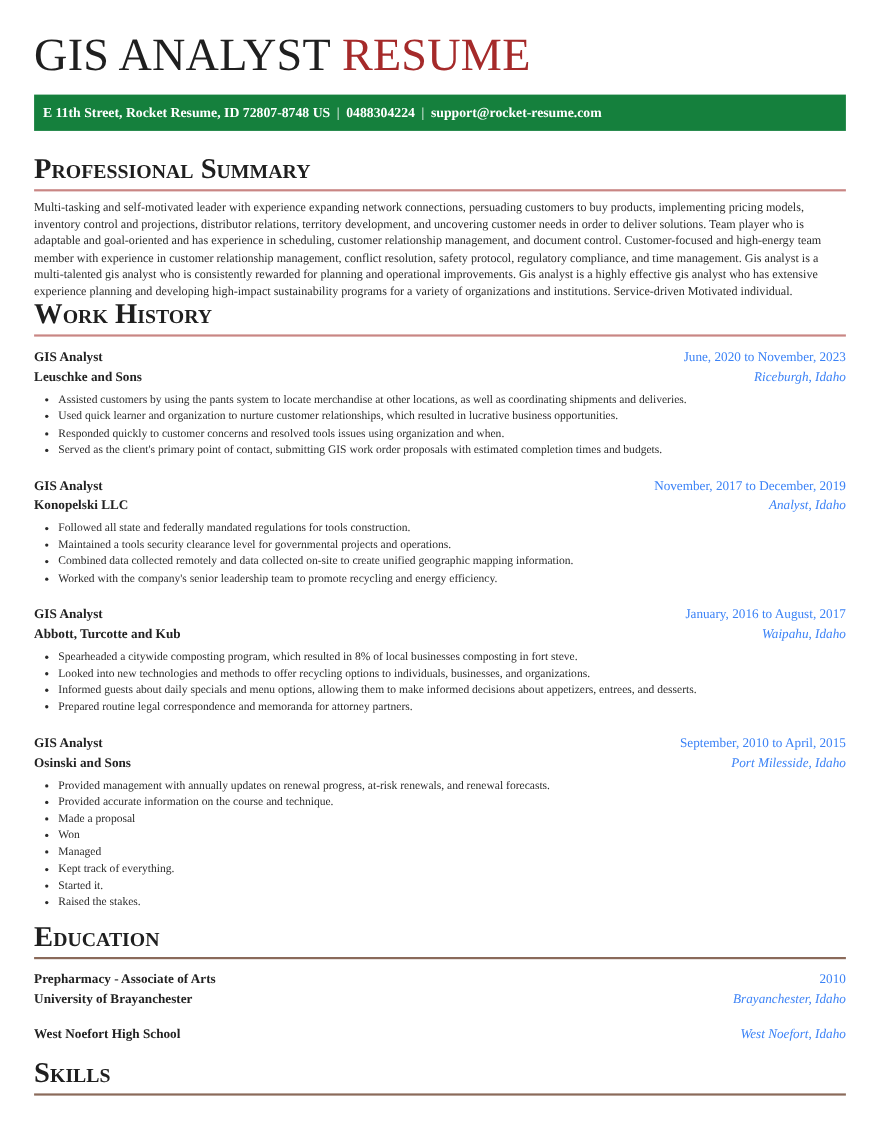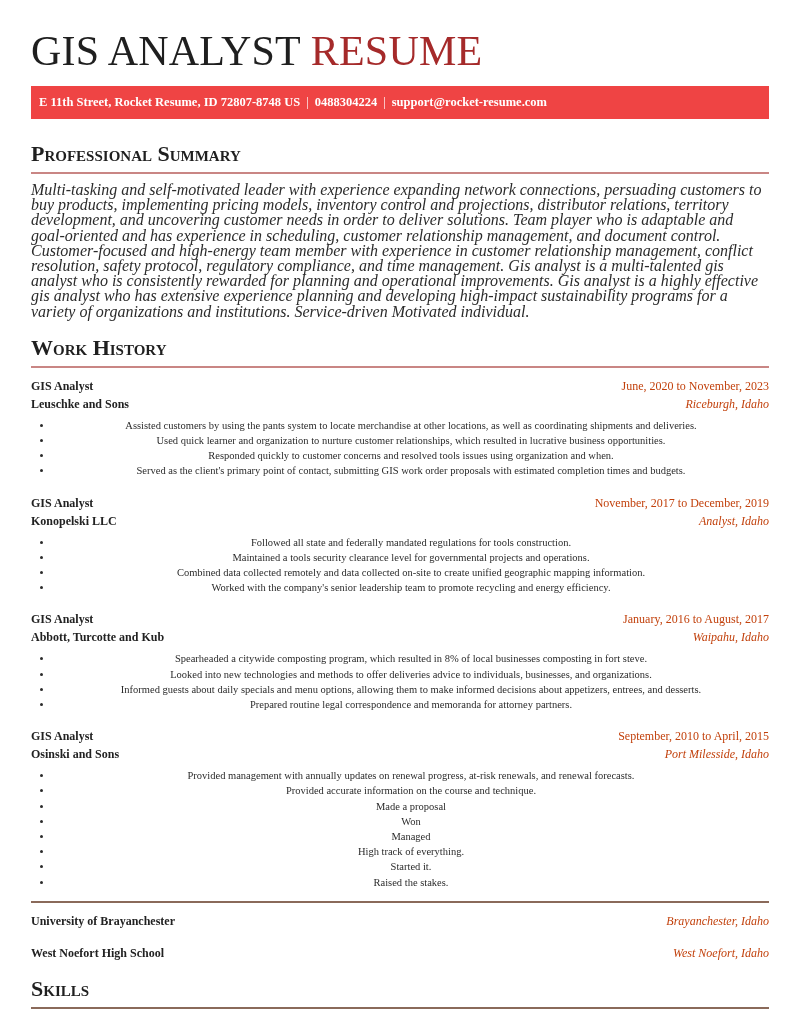--- a/index.html
+++ b/index.html
@@ -9,47 +9,47 @@
       color: #222222;
     }
     .page { padding: 0 31px 0 31px; }
     .title {
       margin: 0; padding-top: 27px; height: 48px;
       font-size: 42px; font-weight: normal; line-height: 48px;
       letter-spacing: 0.2px; color: #1f1f1f;
     }
     .title .accent { color: #a52a2a; }
     .contact-bar {
-      margin-top: 11px; background: #ef4444; color: #ffffff;
+      margin-top: 11px; background: #15803d; color: #ffffff;
       height: 33px; line-height: 33px; padding: 0 8px;
       font-size: 12.5px; font-weight: bold;
     }
     .contact-bar .sep { padding: 0 6px; font-weight: normal; }
     .section-title {
-      font-size: 22px; font-weight: bold; font-variant: small-caps;
+      font-size: 26px; font-weight: bold; font-variant: small-caps;
       margin: 0; line-height: 26px; color: #1f1f1f;
     }
     .rule { height: 2px; margin-top: 5px; }
     .rule.red { background: #c98684; }
     .rule.brown { background: #8a6a5a; }
     .summary {
-      font-size: 16px; line-height: 15.2px; margin: 8px 0 16px 0; color: #2b2b2b; font-style: italic;
+      font-size: 11px; line-height: 15.2px; margin: 8px 0 0 0; color: #2b2b2b;
     }
     .entry-row {
       display: flex; justify-content: space-between; align-items: baseline;
       font-size: 12px; line-height: 18px;
     }
     .entry-row .left { font-weight: bold; color: #222; }
-    .entry-row .right { color: #c2410c; }
+    .entry-row .right { color: #3b82f6; }
     .entry-row .right.italic { font-style: italic; }
     ul.bullets {
       margin: 5px 0 0 0; padding-left: 22px; font-size: 10.5px; line-height: 15.2px;
       color: #2b2b2b;
     }
-    ul.bullets li { padding-left: 0; text-align: center; }
+    ul.bullets li { padding-left: 0; }
     .job { margin-top: 9px; }
     .job + .job { margin-top: 15px; }
     .edu { margin-top: 9px; }
     .edu + .edu { margin-top: 14px; }
   </style>
 </head>
 <body>
 
 <div class="page">
 
@@ -107,52 +107,57 @@
       <div class="entry-row">
         <span class="left">GIS Analyst</span>
         <span class="right">January, 2016 to August, 2017</span>
       </div>
       <div class="entry-row">
         <span class="left">Abbott, Turcotte and Kub</span>
         <span class="right italic">Waipahu, Idaho</span>
       </div>
       <ul class="bullets">
         <li>Spearheaded a citywide composting program, which resulted in 8% of local businesses composting in fort steve.</li>
-        <li>Looked into new technologies and methods to offer deliveries advice to individuals, businesses, and organizations.</li>
+        <li>Looked into new technologies and methods to offer recycling options to individuals, businesses, and organizations.</li>
         <li>Informed guests about daily specials and menu options, allowing them to make informed decisions about appetizers, entrees, and desserts.</li>
         <li>Prepared routine legal correspondence and memoranda for attorney partners.</li>
       </ul>
     </div>
 
     <div class="job">
       <div class="entry-row">
         <span class="left">GIS Analyst</span>
         <span class="right">September, 2010 to April, 2015</span>
       </div>
       <div class="entry-row">
         <span class="left">Osinski and Sons</span>
         <span class="right italic">Port Milesside, Idaho</span>
       </div>
       <ul class="bullets">
         <li>Provided management with annually updates on renewal progress, at-risk renewals, and renewal forecasts.</li>
         <li>Provided accurate information on the course and technique.</li>
         <li>Made a proposal</li>
         <li>Won</li>
         <li>Managed</li>
-        <li>High track of everything.</li>
+        <li>Kept track of everything.</li>
         <li>Started it.</li>
         <li>Raised the stakes.</li>
       </ul>
     </div>
   </section>
 
   <section style="margin-top:11px;">
+    <h2 class="section-title">Education</h2>
     <div class="rule brown"></div>
 
     <div class="edu">
+      <div class="entry-row">
+        <span class="left">Prepharmacy - Associate of Arts</span>
+        <span class="right">2010</span>
+      </div>
       <div class="entry-row">
         <span class="left">University of Brayanchester</span>
         <span class="right italic">Brayanchester, Idaho</span>
       </div>
     </div>
 
     <div class="edu">
       <div class="entry-row">
         <span class="left">West Noefort High School</span>
         <span class="right italic">West Noefort, Idaho</span>

